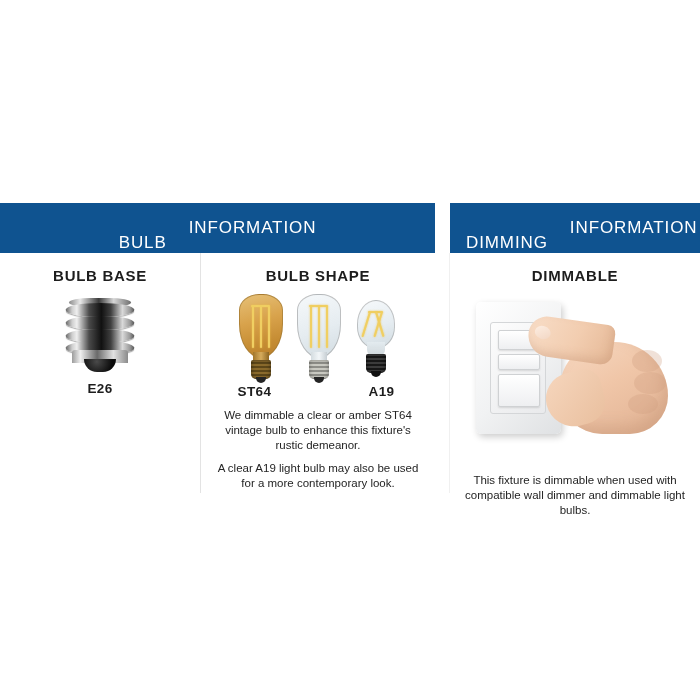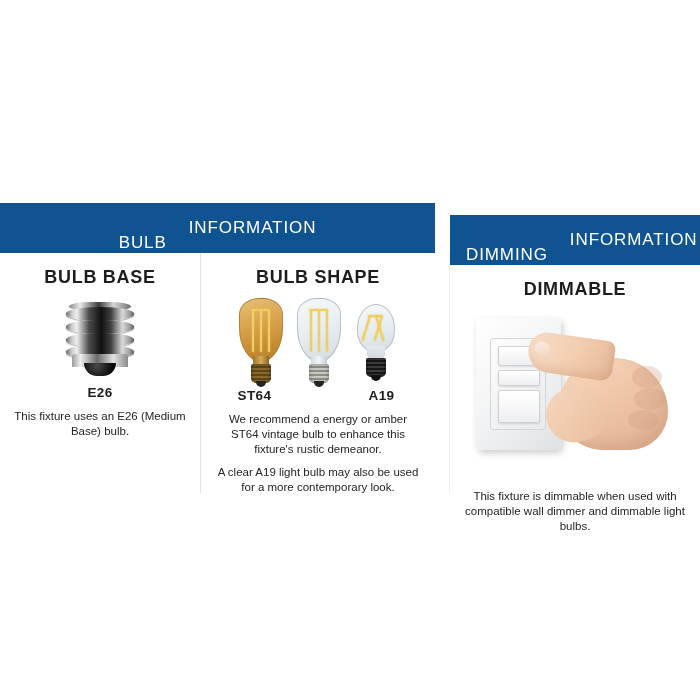--- a/index.html
+++ b/index.html
@@ -8,21 +8,21 @@
     background:#ffffff;
     font-family:"Liberation Sans","DejaVu Sans",sans-serif;
     color:#1d1d1d;
     overflow:hidden;
   }
   .stage{position:relative;width:700px;height:700px;}
 
   
   .panel{position:absolute;background:#fff;}
   #bulb-panel{left:0;top:203px;width:435px;height:290px;}
-  #dimming-panel{left:450px;top:215px;width:250px;height:290px;}
+  #dimming-panel{left:450px;top:203px;width:250px;height:290px;}
 
   .panel-header{
     height:50px;
     background:#0f5390;
     color:#ffffff;
     display:flex;align-items:center;
     font-size:17px;
     letter-spacing:.9px;
   }
   #bulb-panel .panel-header{justify-content:center;}
@@ -34,21 +34,21 @@
 
   
   .cols{display:flex;height:240px;}
   .col{position:relative;}
   #col-base{width:201px;border-right:1px solid #e3e3e3;box-sizing:border-box;}
   #col-shape{width:234px;}
 
   .sec-title{
     text-align:center;
     font-weight:bold;
-    font-size:18px;
+    font-size:15px;
     letter-spacing:.7px;
     margin-top:14px;
   }
 
   .figure-row{display:flex;align-items:flex-end;justify-content:center;gap:14px;margin-top:10px;}
 
   .cap{
     text-align:center;
     font-size:13.5px;
     font-weight:bold;
@@ -260,21 +260,20 @@
             <div class="thread t2"></div>
             <div class="thread t3"></div>
             <div class="thread t4"></div>
             <div class="skirt"></div>
             <div class="tip"></div>
           </div>
         </div>
 
         <div class="cap" style="margin-top:9px;">E26</div>
 
-        <div class="body-text">This fixture uses an E26 (Medium Base) bulb.</div>
 
       </div>
 
       <div class="col" id="col-shape">
         <div class="sec-title">BULB SHAPE</div>
 
         <div class="figure-row">
           <div class="bulb st64 amber">
             <div class="glass"></div>
             <div class="fil ftop"></div>
@@ -304,21 +303,21 @@
             <div class="neck"></div>
             <div class="base"></div>
           </div>
         </div>
 
         <div class="captions">
           <span class="cap">ST64</span>
           <span class="cap">A19</span>
         </div>
 
-        <div class="body-text">We recommend a energy or amber ST64 vintage bulb to enhance this fixture's rustic demeanor.</div>
+        <div class="body-text">We dimmable a clear or amber ST64 vintage bulb to enhance this fixture's rustic demeanor.</div>
         <div class="body-text tight">A clear A19 light bulb may also be used for a more contemporary look.</div>
       </div>
 
     </div>
   </div>
 
   <div class="panel" id="dimming-panel">
 
     <div class="panel-header">
       <span class="hdr-strong">DIMMING</span>

